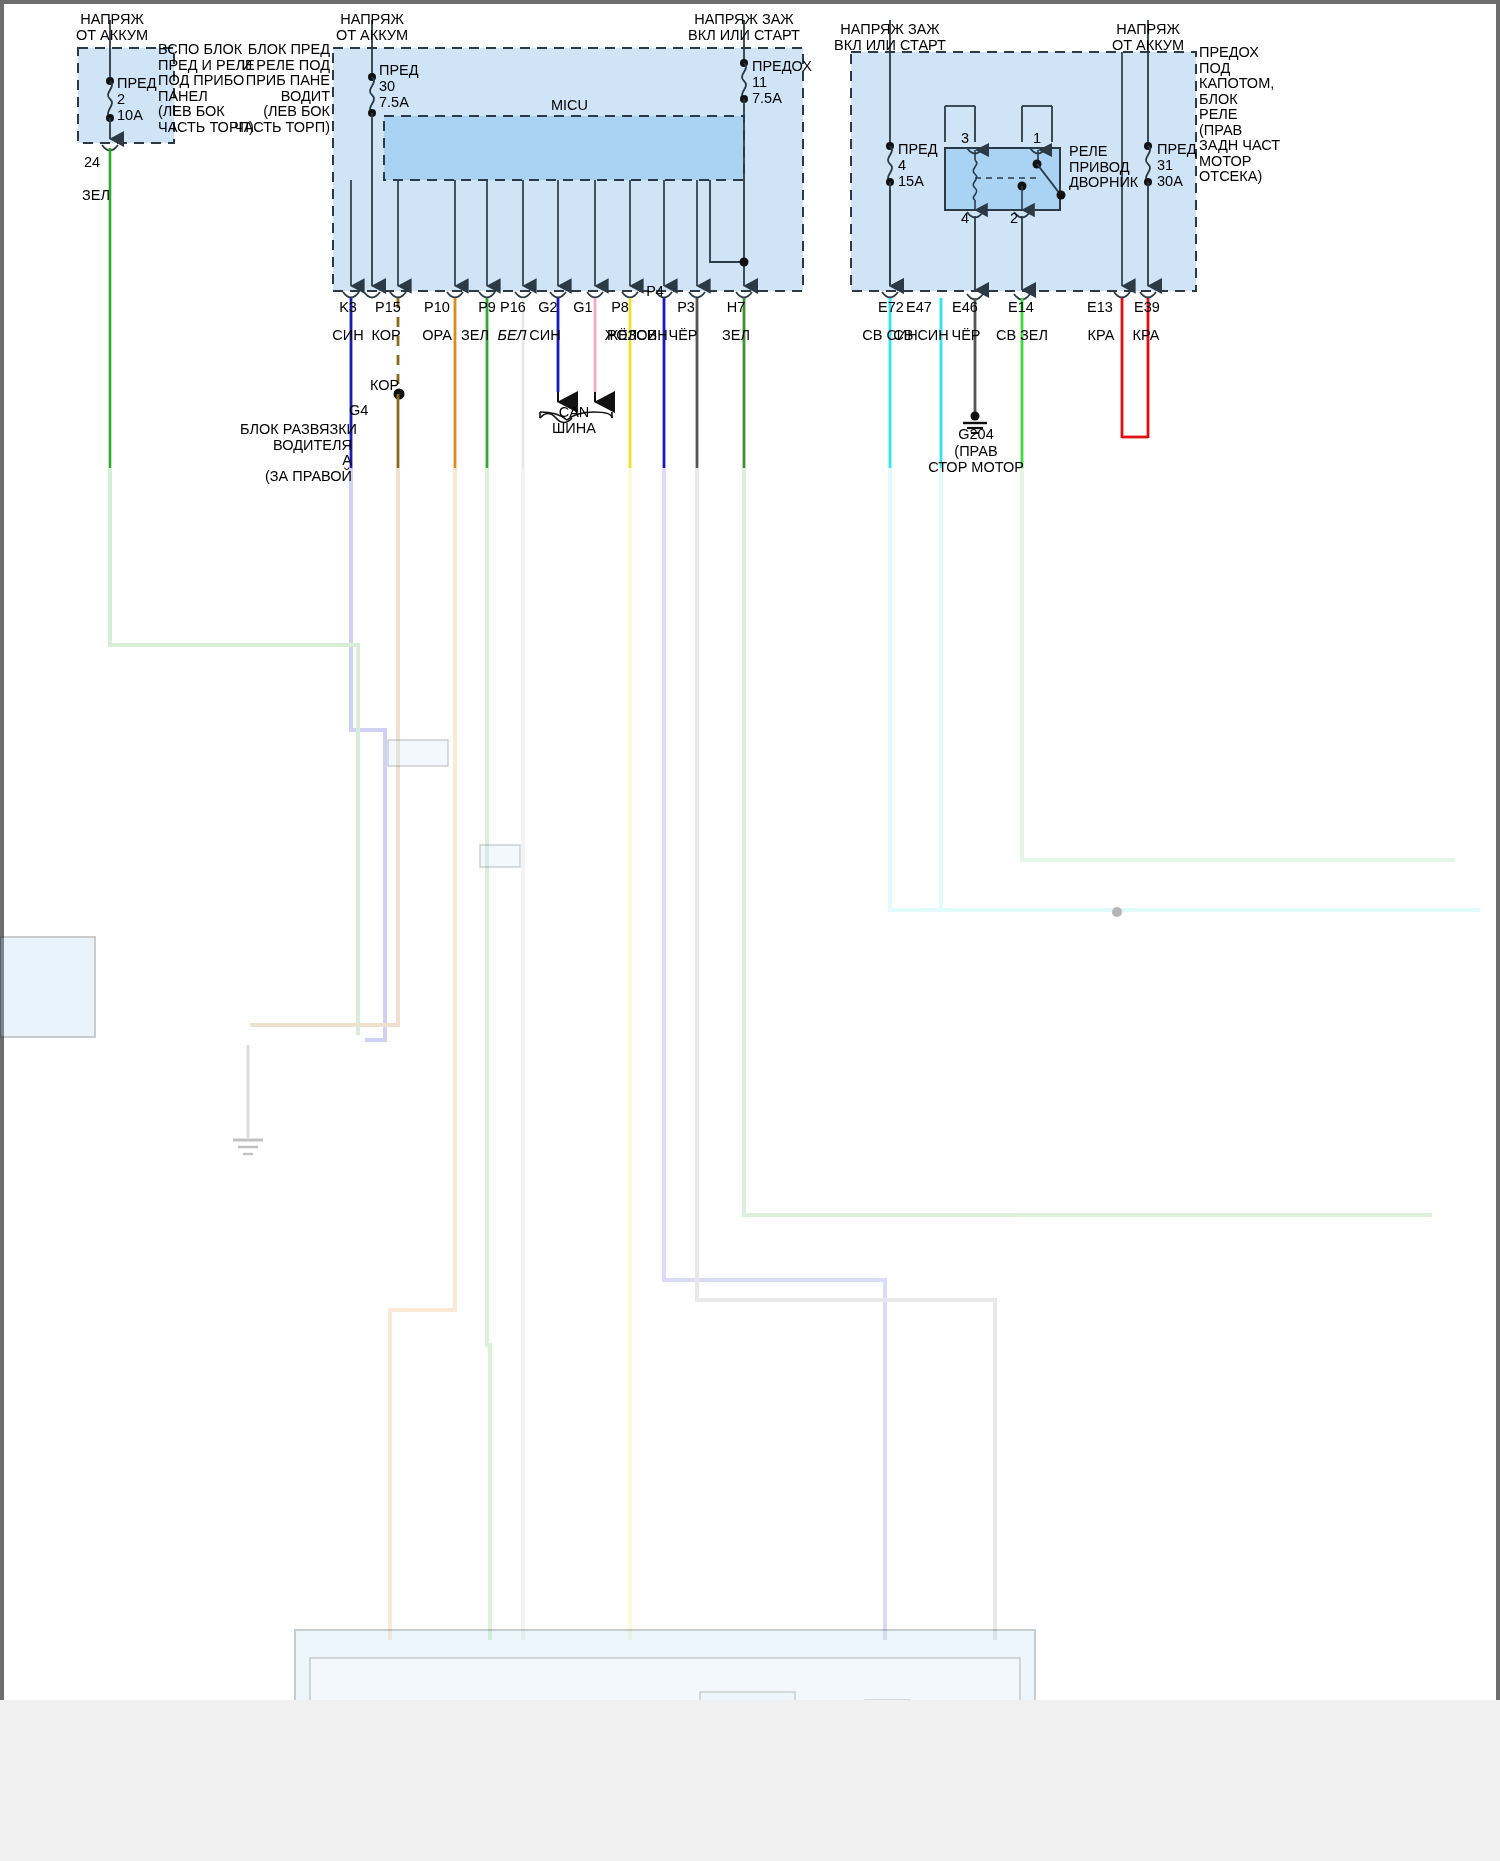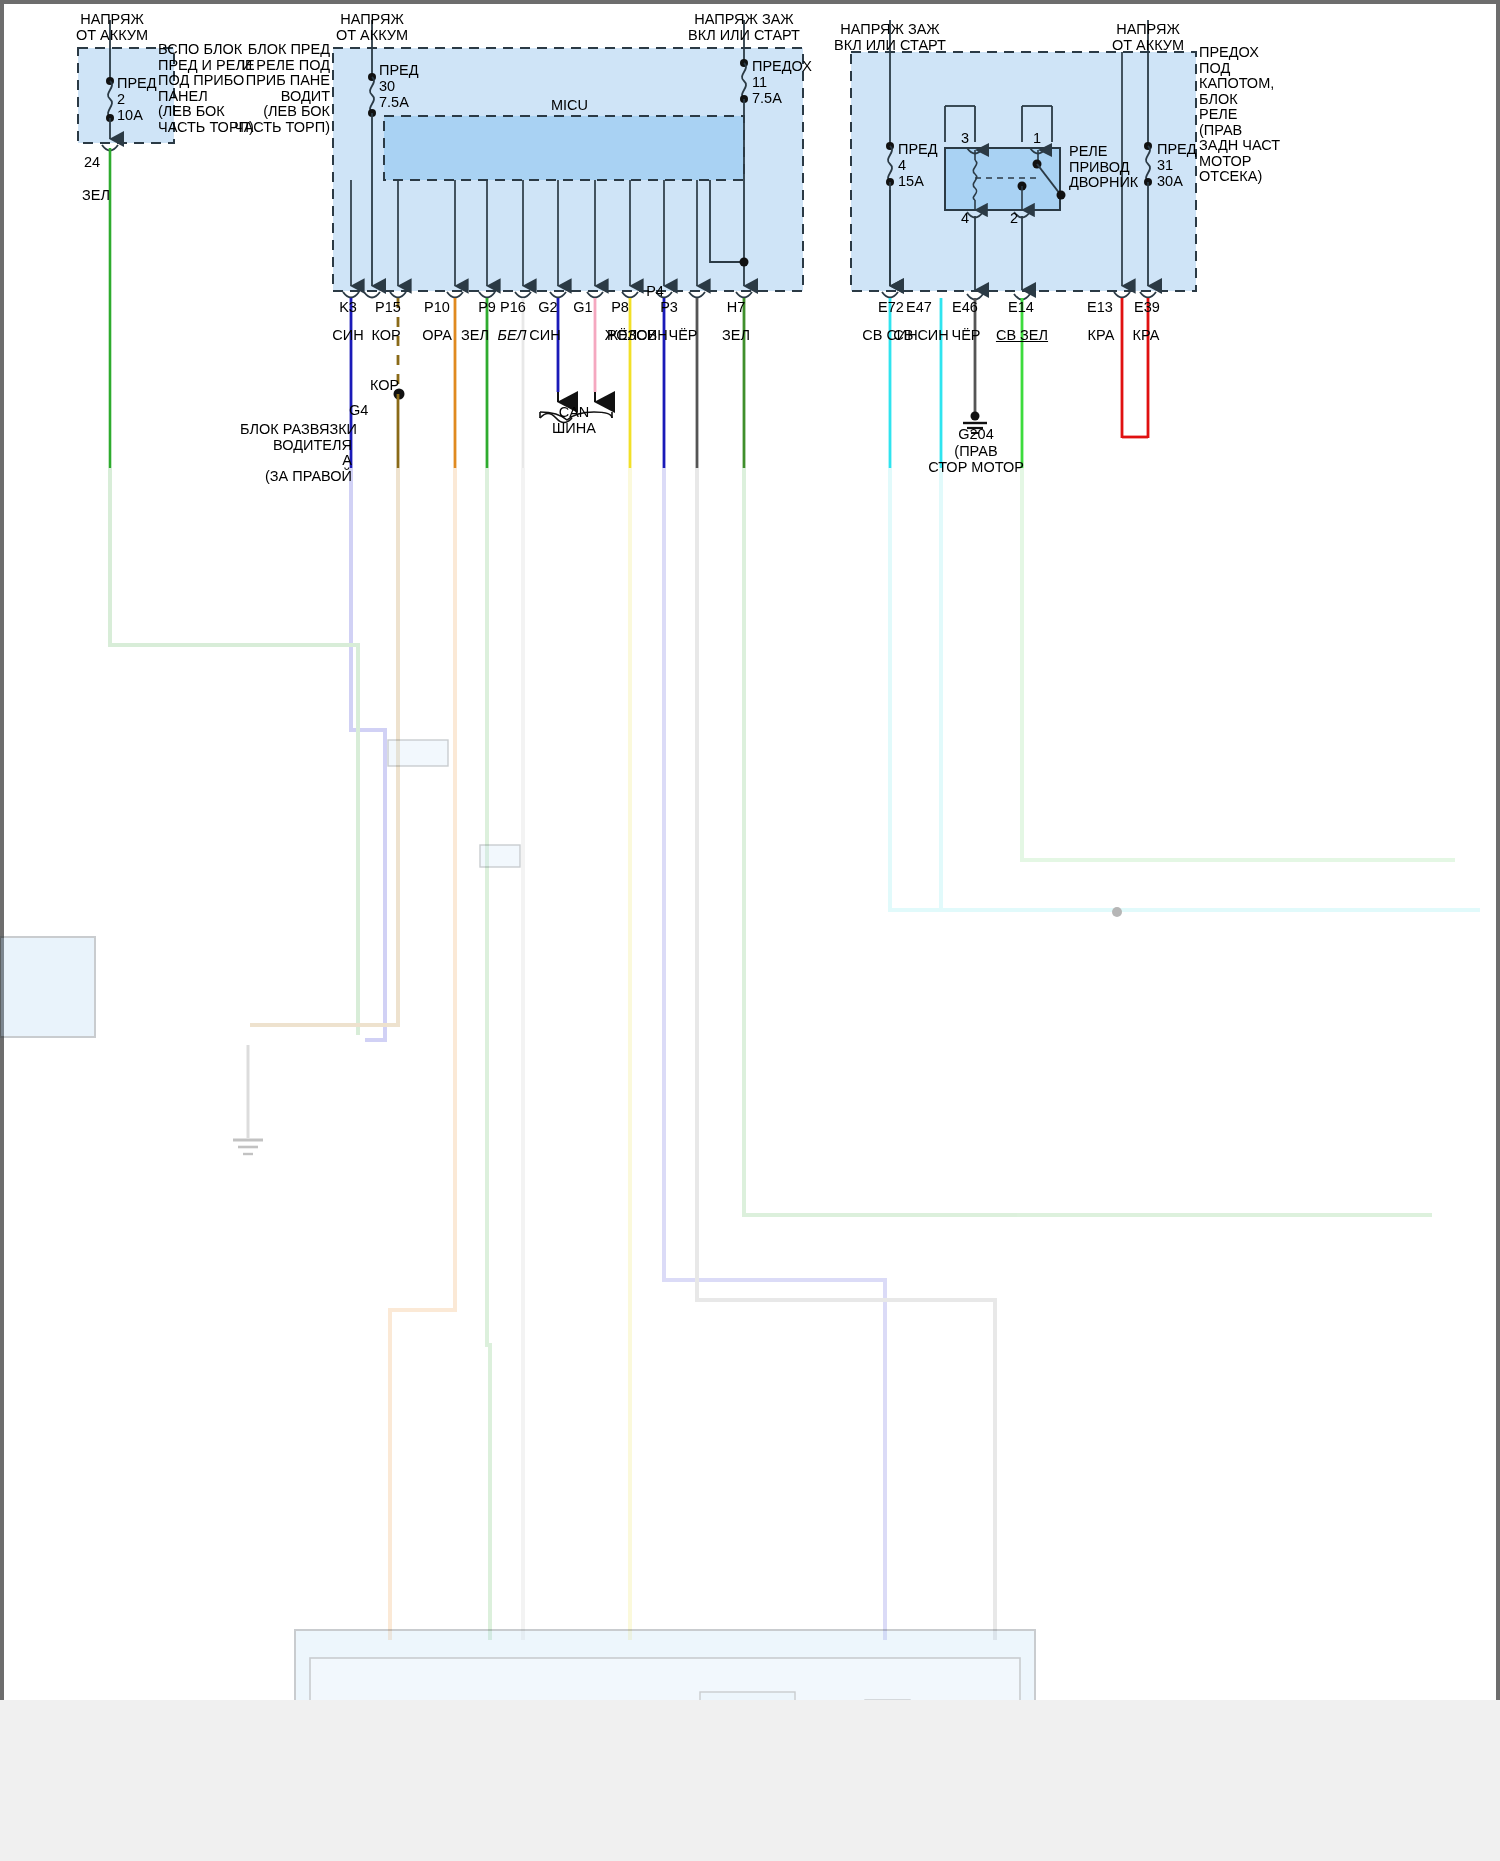--- a/index.html
+++ b/index.html
@@ -315,21 +315,21 @@
 
   <div class="lbl c" style="left:328px;top:300px;width:40px;">K3</div>
   <div class="lbl c" style="left:368px;top:300px;width:40px;">P15</div>
   <div class="lbl c" style="left:417px;top:300px;width:40px;">P10</div>
   <div class="lbl c" style="left:455px;top:300px;width:40px;padding-left:12px;">P9</div>
   <div class="lbl c" style="left:493px;top:300px;width:40px;">P16</div>
   <div class="lbl c" style="left:528px;top:300px;width:40px;">G2</div>
   <div class="lbl c" style="left:563px;top:300px;width:40px;">G1</div>
   <div class="lbl c" style="left:600px;top:300px;width:40px;">P8</div>
   <div class="lbl c" style="left:635px;top:284px;width:40px;">P4</div>
-  <div class="lbl c" style="left:640px;top:300px;width:40px;padding-left:9px;">P3</div>
+  <div class="lbl c" style="left:666px;top:300px;width:40px;">P3</div>
   <div class="lbl c" style="left:716px;top:300px;width:40px;">H7</div>
 
   <div class="lbl c" style="left:328px;top:328px;width:40px;">СИН</div>
   <div class="lbl c" style="left:366px;top:328px;width:40px;">КОР</div>
   <div class="lbl c" style="left:417px;top:328px;width:40px;">ОРА</div>
   <div class="lbl c" style="left:455px;top:328px;width:40px;">ЗЕЛ</div>
   <div class="lbl c" style="left:492px;top:328px;width:40px;font-style:italic;">БЕЛ</div>
   <div class="lbl c" style="left:524px;top:328px;width:42px;">СИН</div>
   <div class="lbl c" style="left:558px;top:328px;width:52px;margin-left:48px;">РОЗОВ</div>
   <div class="lbl c" style="left:601px;top:328px;width:40px;">ЖЁЛ</div>
@@ -351,21 +351,21 @@
   <div class="lbl c" style="left:870px;top:300px;width:42px;">E72</div>
   <div class="lbl c" style="left:898px;top:300px;width:42px;">E47</div>
   <div class="lbl c" style="left:944px;top:300px;width:42px;">E46</div>
   <div class="lbl c" style="left:1000px;top:300px;width:42px;">E14</div>
   <div class="lbl c" style="left:1079px;top:300px;width:42px;">E13</div>
   <div class="lbl c" style="left:1126px;top:300px;width:42px;">E39</div>
 
   <div class="lbl c" style="left:858px;top:328px;width:64px;">СВ СИН</div>
   <div class="lbl c" style="left:889px;top:328px;width:64px;">СВ СИН</div>
   <div class="lbl c" style="left:944px;top:328px;width:44px;">ЧЁР</div>
-  <div class="lbl c" style="left:990px;top:328px;width:64px;text-decoration:underline;">СВ ЗЕЛ</div>
+  <div class="lbl c" style="left:990px;top:328px;width:64px;">СВ ЗЕЛ</div>
   <div class="lbl c" style="left:1079px;top:328px;width:44px;">КРА</div>
   <div class="lbl c" style="left:1124px;top:328px;width:44px;">КРА</div>
 
   <div class="lbl c" style="left:948px;top:427px;width:56px;">G204</div>
   <div class="lbl c" style="left:924px;top:444px;width:104px;">(ПРАВ
 СТОР МОТОР</div>
 
 </div>
 
 </body></html>

